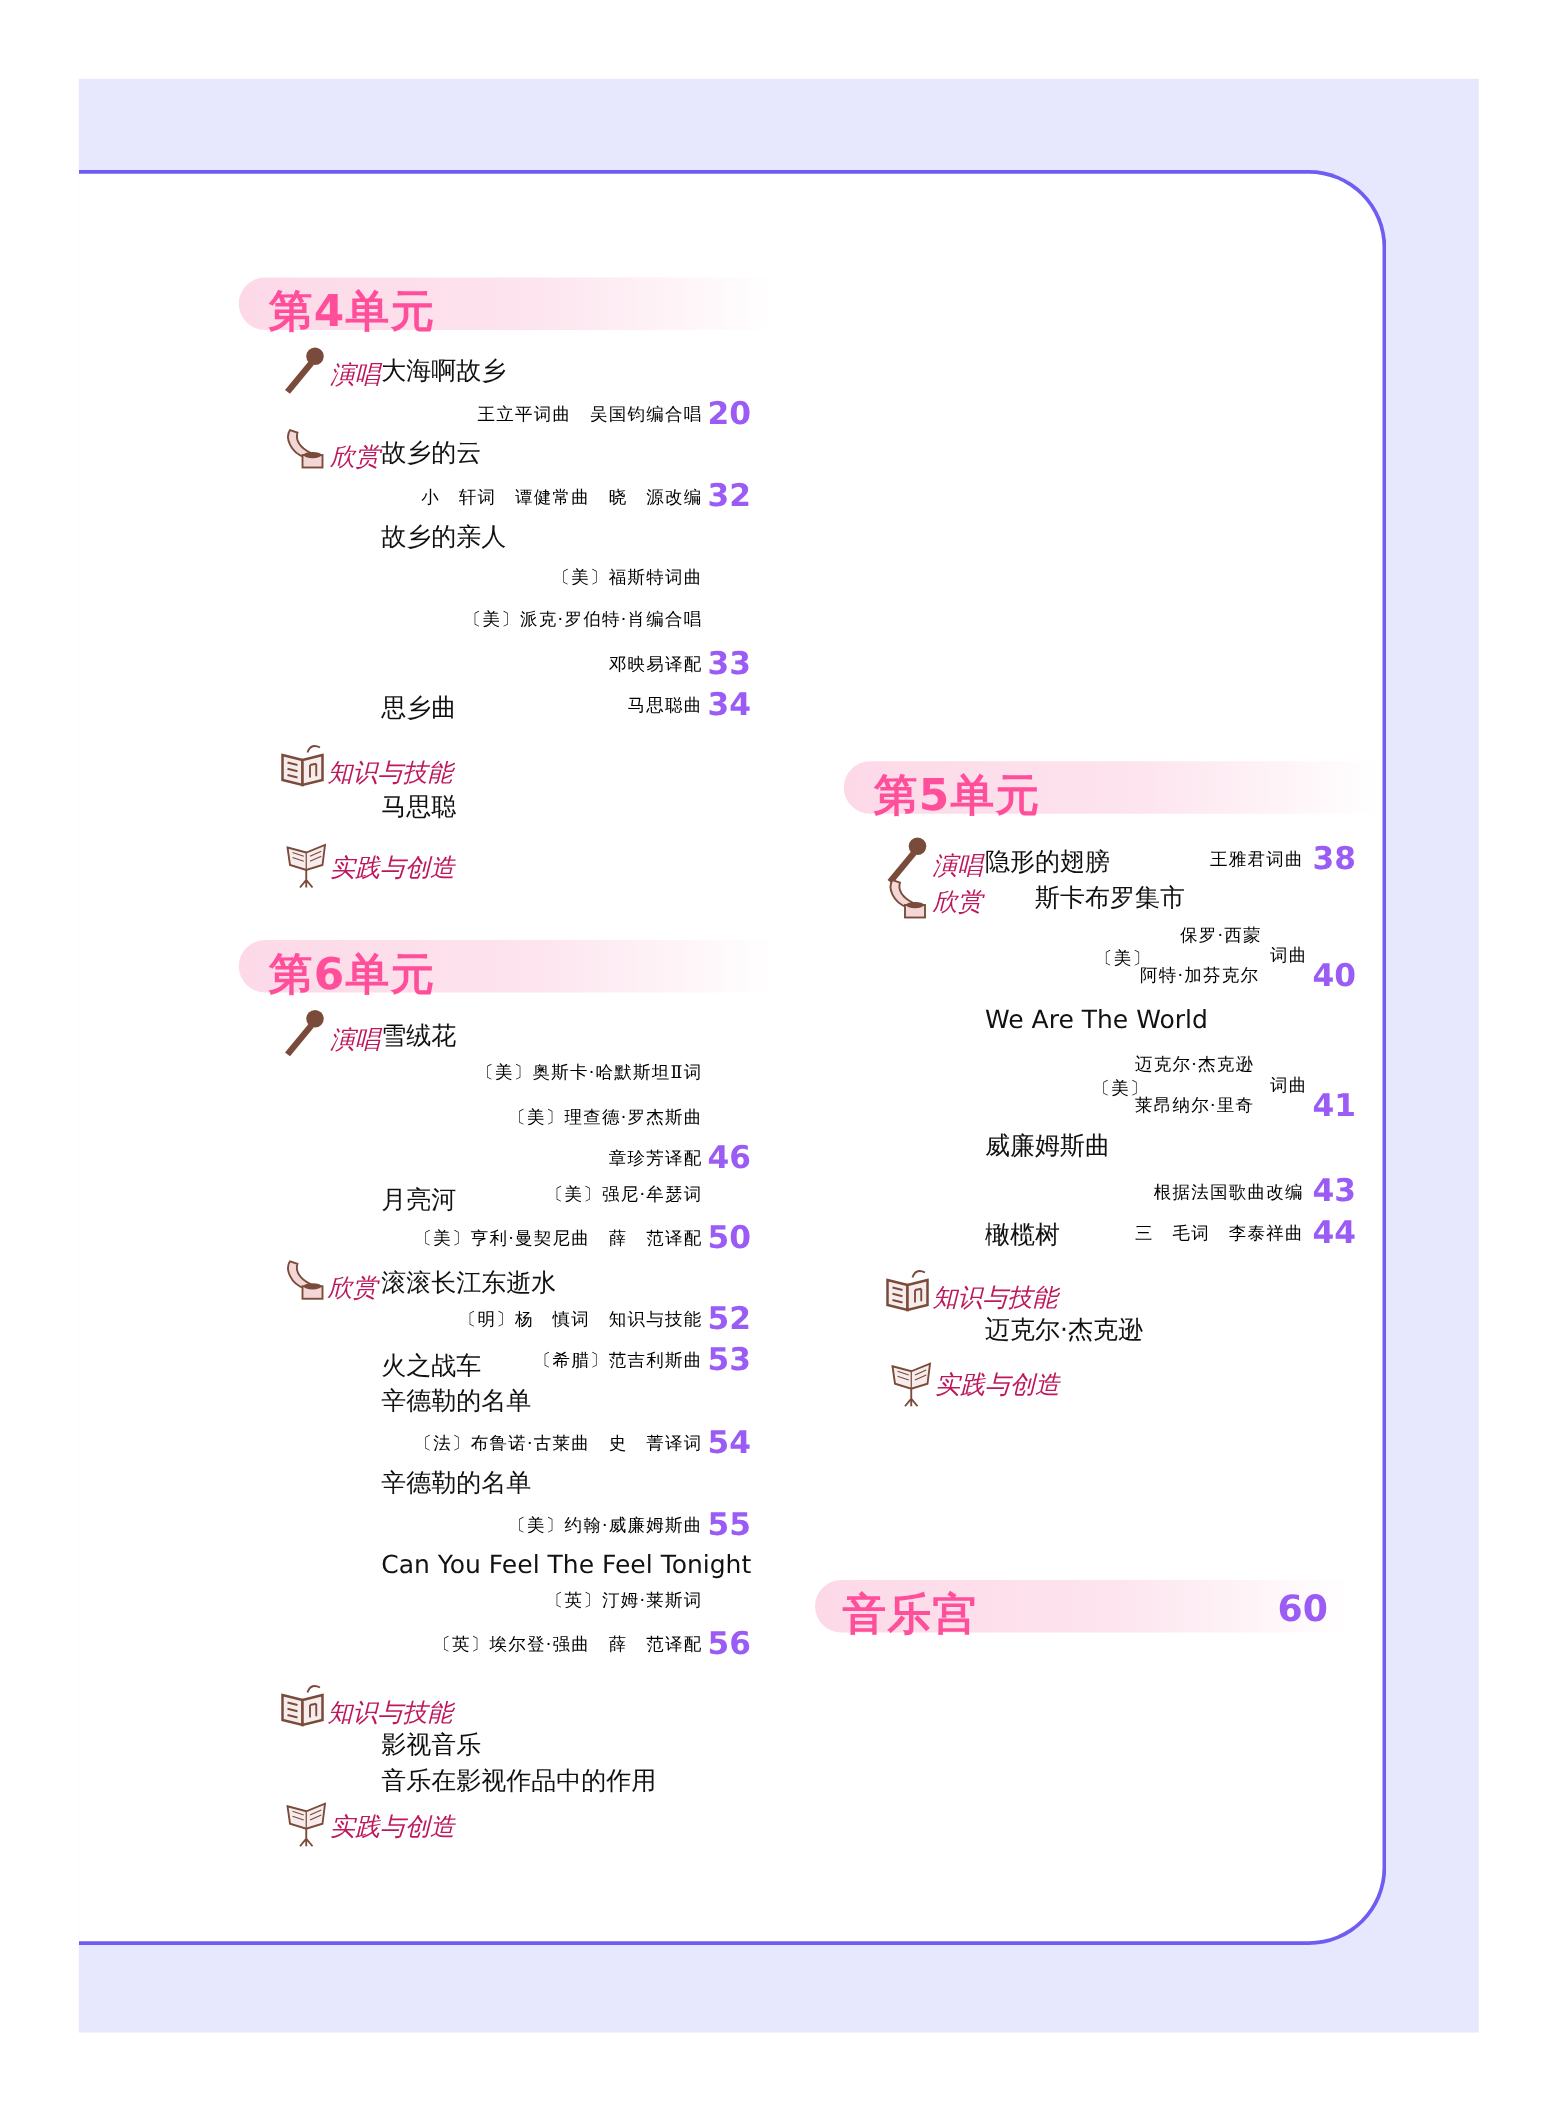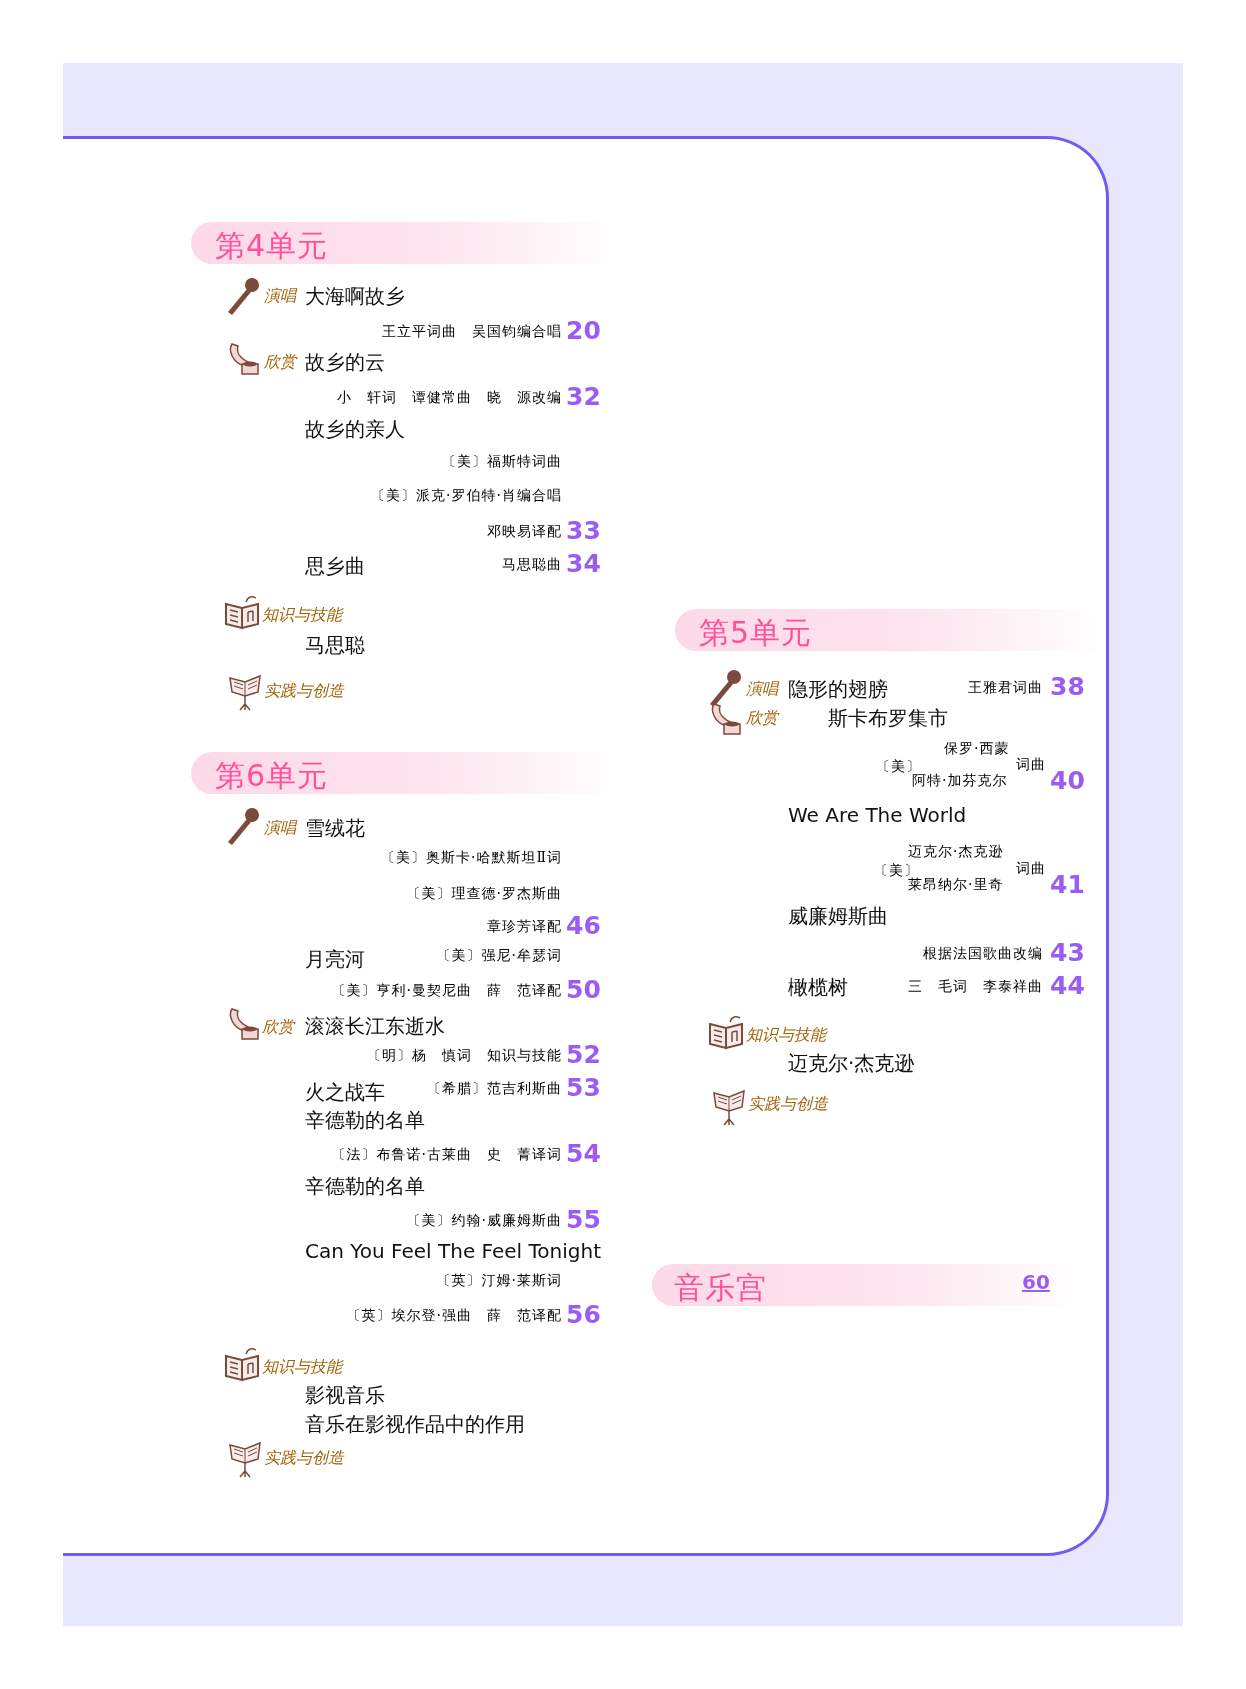--- a/index.html
+++ b/index.html
@@ -5,24 +5,24 @@
   html, body { margin:0; padding:0; background:#ffffff; }
   body { width:1246px; height:1689px; position:relative; overflow:hidden;
          font-family:"DejaVu Sans", "Liberation Sans", sans-serif; color:#111; }
   .lav { position:absolute; left:63px; top:63px; width:1120px; height:1563px; background:#e7e7fd; }
   .frame { position:absolute; left:63px; top:136px; width:1043px; height:1414px; background:#ffffff;
            border-top:3px solid #6f5cf2; border-bottom:3px solid #6f5cf2; border-right:3px solid #6f5cf2;
            border-radius:0 62px 62px 0; }
   .abs { position:absolute; white-space:nowrap; }
   .unit-bar { position:absolute; height:42px; border-radius:22px 0 0 22px;
               background:linear-gradient(90deg,#fdd9e8 0%, #fde4ee 55%, #ffffff 100%); }
-  .unit-title { position:absolute; left:24px; top:4px; font-size:30px; font-weight:normal; color:#ff4f9b;
+  .unit-title { position:absolute; left:24px; top:4px; font-size:35px; font-weight:bold; color:#ff4f9b;
                 font-family:"DejaVu Sans", sans-serif; letter-spacing:1px; }
-  .unit-page { position:absolute; top:6px; font-size:20px; font-weight:bold; color:#9b5cf5;text-decoration:underline; }
-  .cat { font-family:"DejaVu Serif", serif; font-style:italic; font-size:16px; color:#a16207; }
+  .unit-page { position:absolute; top:6px; font-size:29px; font-weight:bold; color:#9b5cf5; }
+  .cat { font-family:"DejaVu Serif", serif; font-style:italic; font-size:20px; color:#be185d; }
   .song { font-size:20px; color:#111; }
   .credit { font-family:"DejaVu Serif", serif; font-size:14px; color:#000000; letter-spacing:1px; }
   .pg { font-size:25px; font-weight:bold; color:#9b5cf5; font-family:"DejaVu Sans", sans-serif; }
   .icon { position:absolute; }
 </style>
 </head>
 <body>
 
 <div class="lav"></div>
 <div class="frame"></div>

